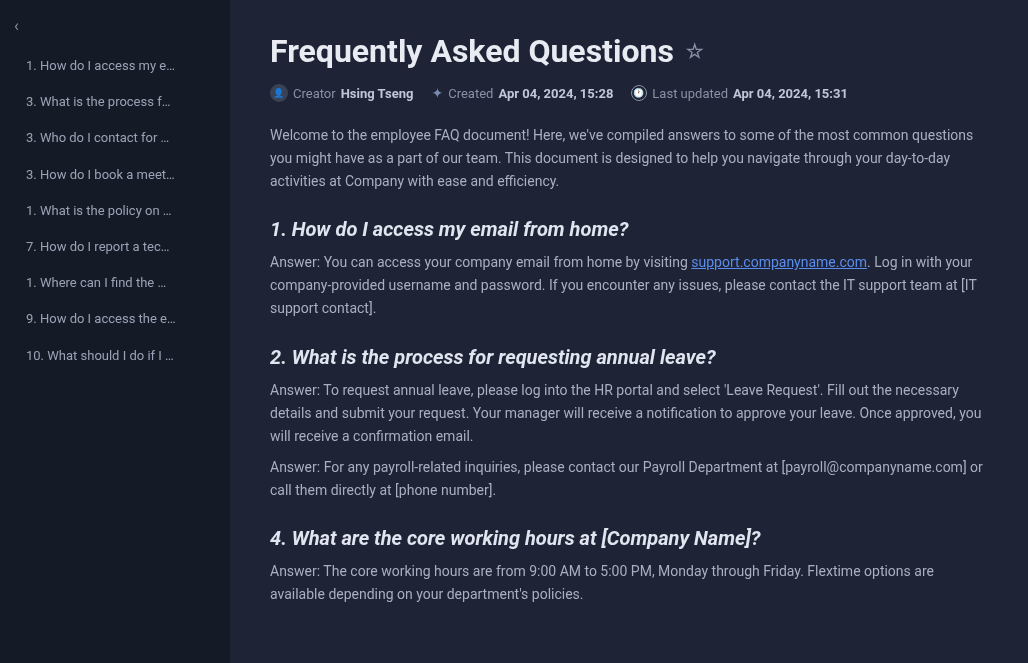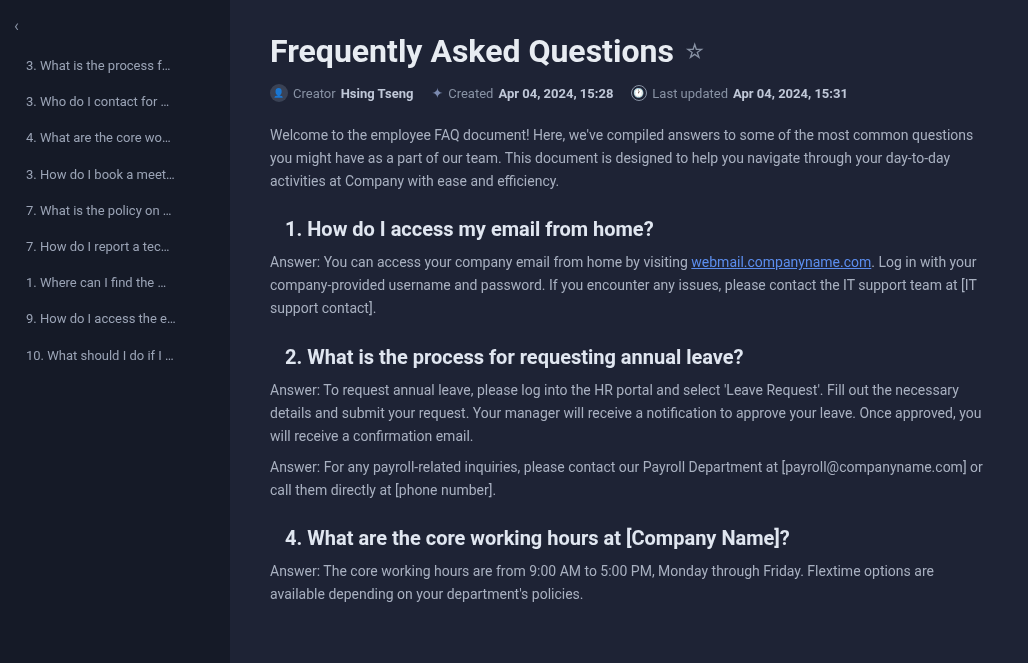--- a/index.html
+++ b/index.html
@@ -121,21 +121,22 @@
     .intro-text {
       font-size: 14px;
       color: #a8b0c0;
       line-height: 1.65;
     }
 
     .faq-question {
       font-size: 20px;
       font-weight: 700;
       color: #e0e6f0;
-      margin: 24px 0 10px 15px;
+      margin: 24px 0 10px 0;
+      font-style: italic;
     }
 
     .faq-answer {
       font-size: 14px;
       color: #a8b0c0;
       line-height: 1.65;
       margin-bottom: 8px;
     }
 
     .faq-link {
@@ -144,25 +145,25 @@
     }
   </style>
 </head>
 <body>
 
 <nav id="sidebar">
   <span class="collapse-btn">‹</span>
   <div style="margin-top: 36px;">
   </div>
 
+<div class="sidebar-item">1. How do I access my e…</div>
     <div class="sidebar-item">3. What is the process f…</div>
     <div class="sidebar-item">3. Who do I contact for …</div>
-    <div class="sidebar-item">4. What are the core wo…</div>
     <div class="sidebar-item">3. How do I book a meet…</div>
-    <div class="sidebar-item">7. What is the policy on …</div>
+    <div class="sidebar-item">1. What is the policy on …</div>
     <div class="sidebar-item">7. How do I report a tec…</div>
     <div class="sidebar-item">1. Where can I find the …</div>
     <div class="sidebar-item">9. How do I access the e…</div>
     <div class="sidebar-item">10. What should I do if I …</div>
   </nav>
 
 <main id="main">
 
   <div class="page-title">
     <span>Frequently Asked Questions</span>
@@ -184,21 +185,21 @@
       <span class="meta-icon-clock">🕐</span>
       <span class="meta-label">Last updated</span>
       <span class="meta-value">Apr 04, 2024, 15:31</span>
     </div>
   </div>
 
   <p class="intro-text">Welcome to the employee FAQ document! Here, we've compiled answers to some of the most common questions you might have as a part of our team. This document is designed to help you navigate through your day-to-day activities at Company with ease and efficiency.</p>
 
   <div id="faq-container">
       <h2 class="faq-question">1. How do I access my email from home?</h2>
-      <p class="faq-answer">Answer: You can access your company email from home by visiting <a class="faq-link" href="#">webmail.companyname.com</a>. Log in with your company-provided username and password. If you encounter any issues, please contact the IT support team at [IT support contact].</p>
+      <p class="faq-answer">Answer: You can access your company email from home by visiting <a class="faq-link" href="#">support.companyname.com</a>. Log in with your company-provided username and password. If you encounter any issues, please contact the IT support team at [IT support contact].</p>
       <h2 class="faq-question">2. What is the process for requesting annual leave?</h2>
       <p class="faq-answer">Answer: To request annual leave, please log into the HR portal and select 'Leave Request'. Fill out the necessary details and submit your request. Your manager will receive a notification to approve your leave. Once approved, you will receive a confirmation email.</p>
       <p class="faq-answer">Answer: For any payroll-related inquiries, please contact our Payroll Department at [payroll@companyname.com] or call them directly at [phone number].</p>
       <h2 class="faq-question">4. What are the core working hours at [Company Name]?</h2>
       <p class="faq-answer">Answer: The core working hours are from 9:00 AM to 5:00 PM, Monday through Friday. Flextime options are available depending on your department's policies.</p>
     </div>
 
 </main>
 
 </body></html>

